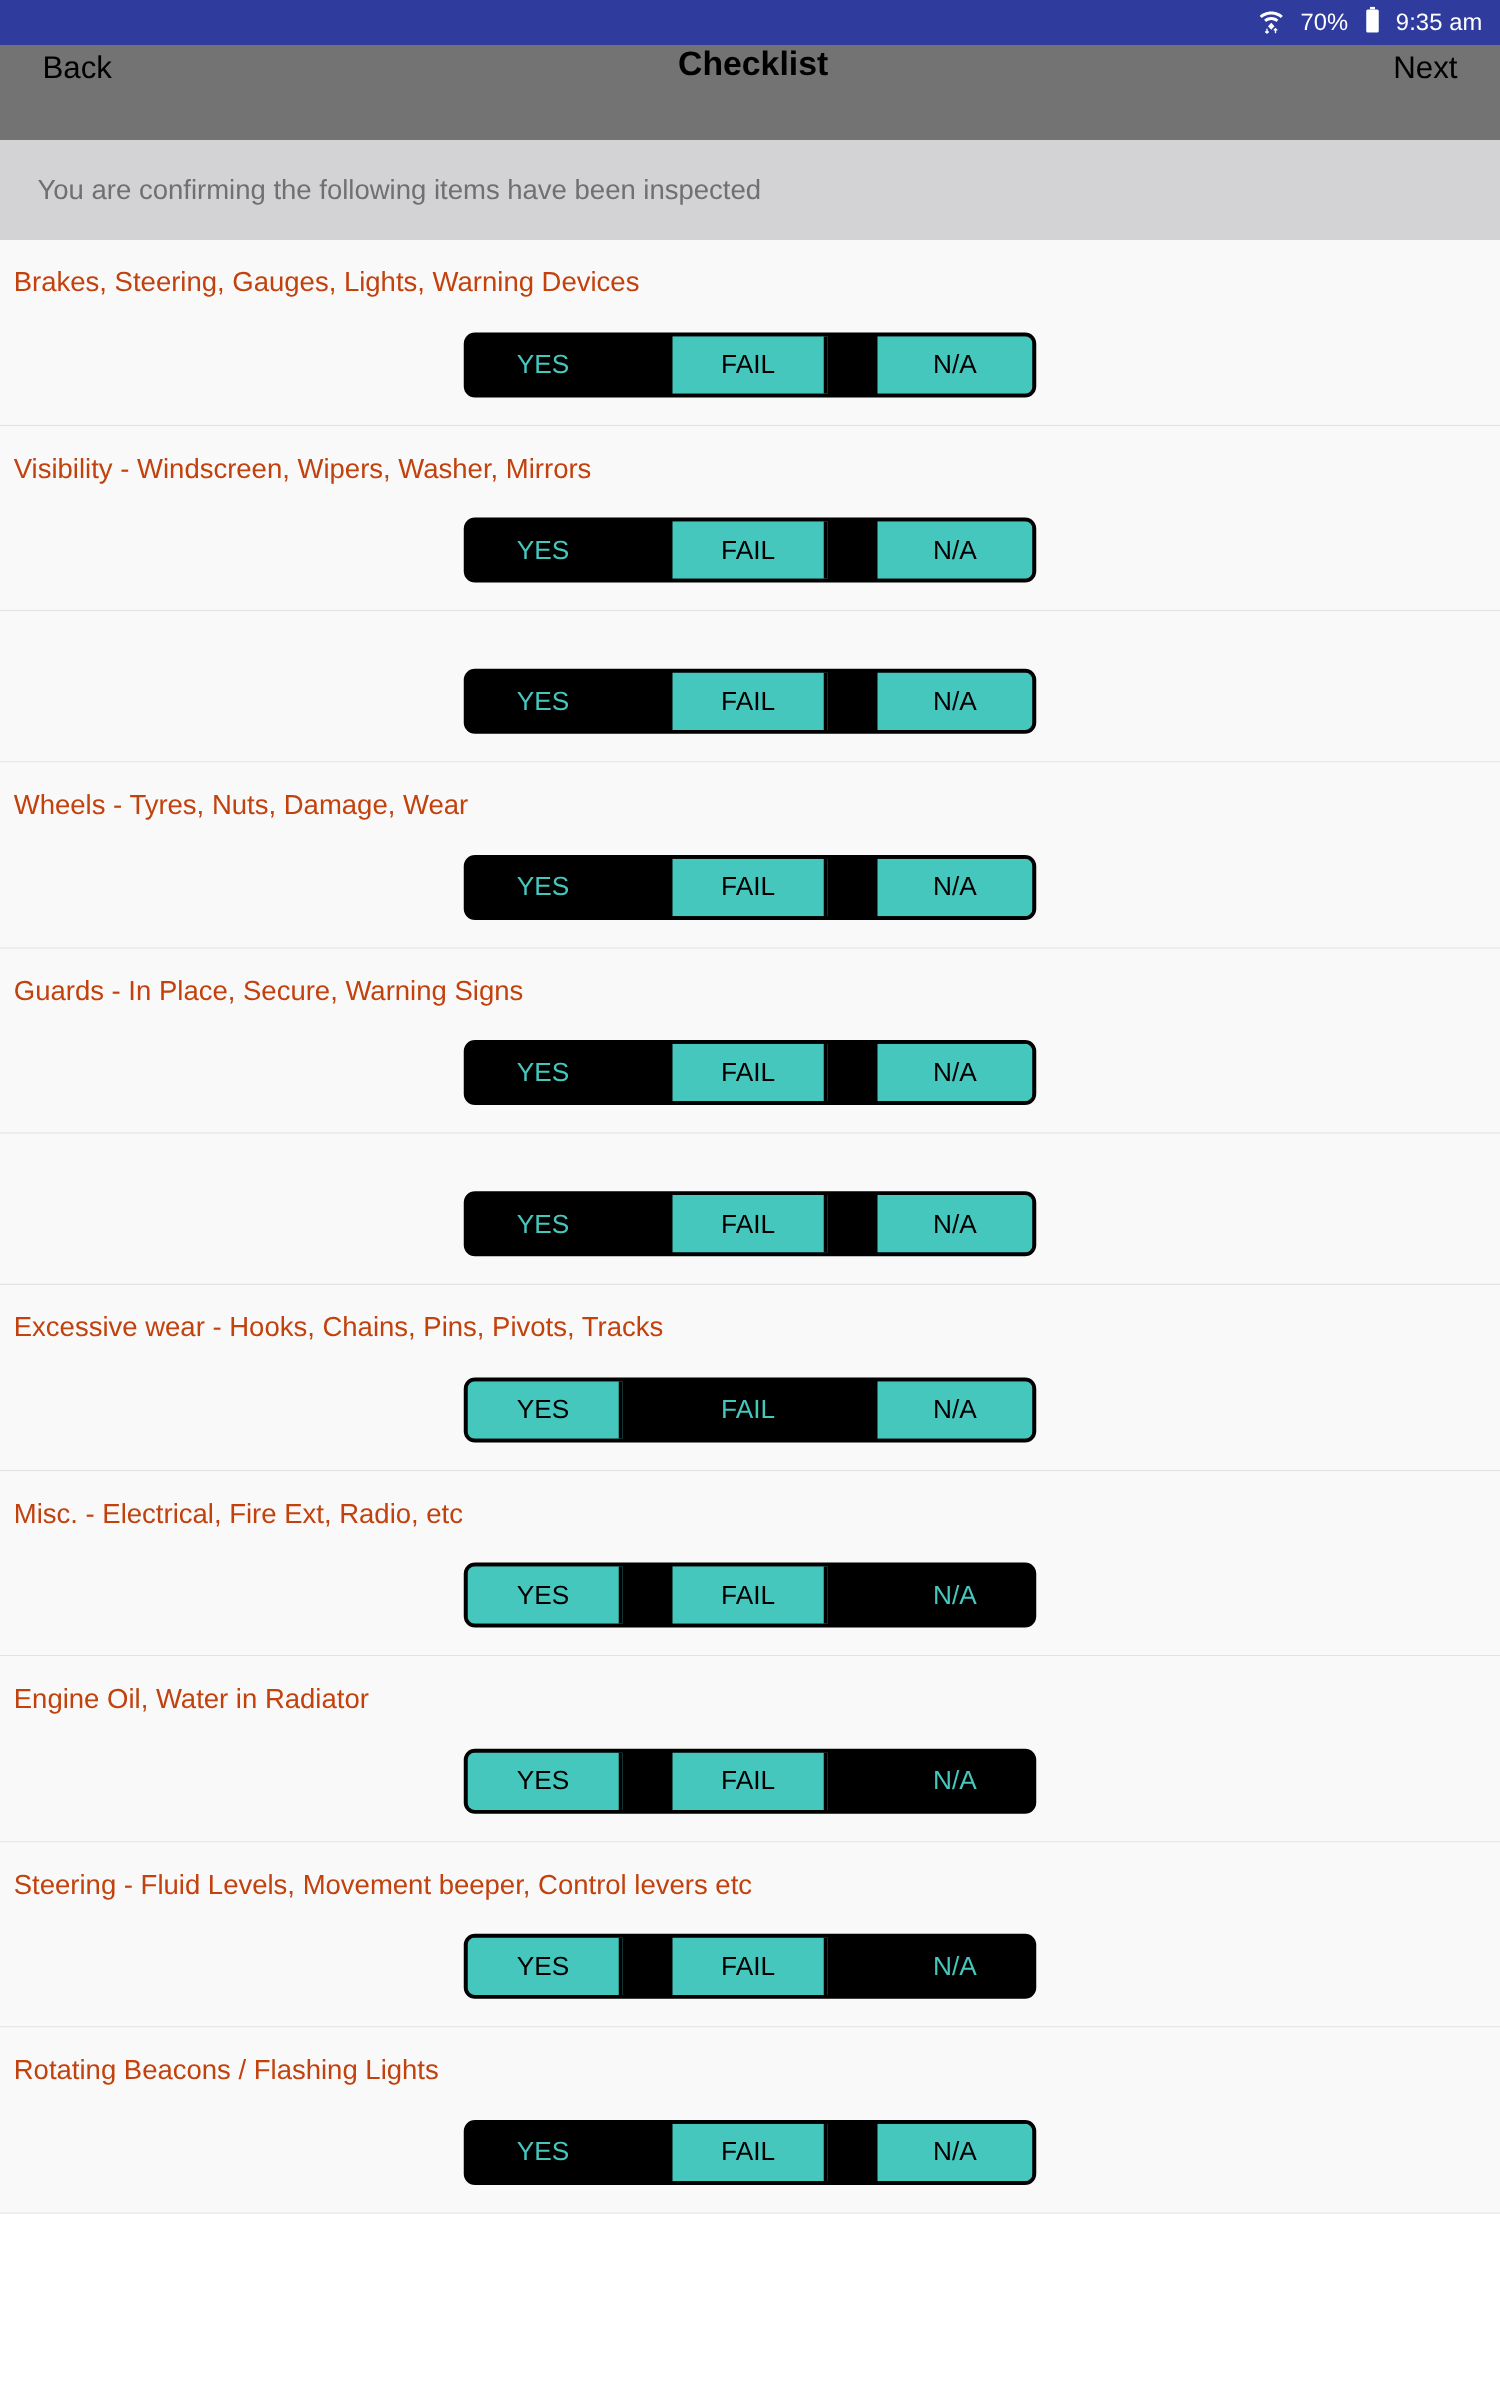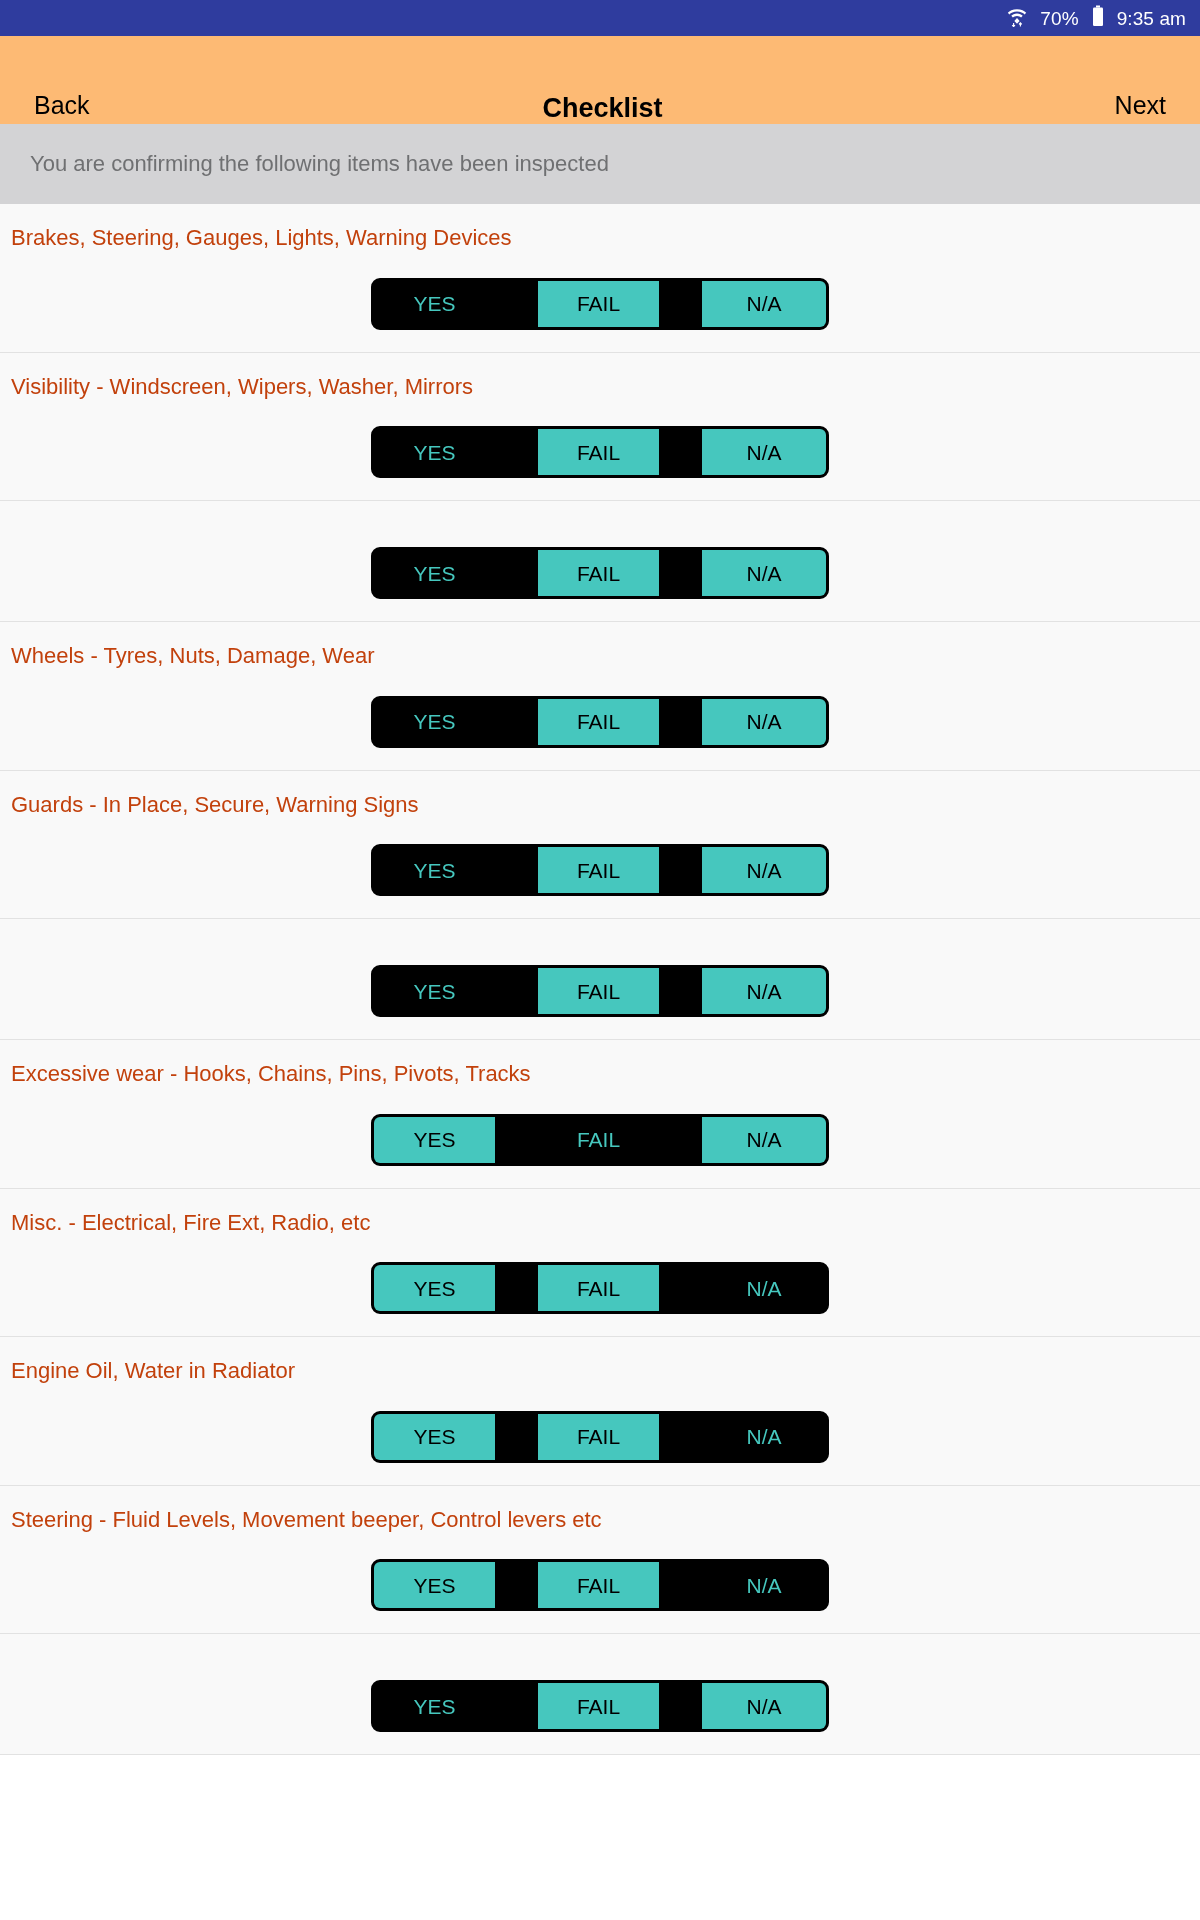--- a/index.html
+++ b/index.html
@@ -18,23 +18,23 @@
     padding-right:14px;
     color:#ffffff;
   }
   .status-cluster{ display:flex; align-items:center; gap:13px; }
   .wifi-icon{ display:block; }
   .status-text{ font-size:19px; letter-spacing:.1px; line-height:1; }
   .battery-icon{ display:block; }
 
   
   .appbar{
-    height:88px; width:100%;
-    background:#fdba74;
-    display:flex; align-items:flex-end;
+    height:76px; width:100%;
+    background:#737373;
+    display:flex; align-items:flex-start;
     position:relative;
     padding:0 30px;
   }
   .nav-btn{
     font-size:25px; color:#000; background:none; border:none;
     font-family:"Liberation Sans", sans-serif;
     cursor:pointer; line-height:1; padding:6px 4px;
   }
   .nav-back{ margin-right:auto; }
   .nav-next{ margin-left:auto; }
@@ -218,20 +218,21 @@
       <div class="row-label">Steering - Fluid Levels, Movement beeper, Control levers etc</div>
       <div class="seg-wrap">
         <div class="seg">
           <button class="seg-btn">YES</button>
           <button class="seg-btn">FAIL</button>
           <button class="seg-btn selected">N/A</button>
         </div>
       </div>
     </div>
     <div class="row">
+      <div class="row-label">Rotating Beacons / Flashing Lights</div>
       <div class="seg-wrap">
         <div class="seg">
           <button class="seg-btn selected">YES</button>
           <button class="seg-btn">FAIL</button>
           <button class="seg-btn">N/A</button>
         </div>
       </div>
     </div>
   </div>
 <div class="list-tail"></div>

